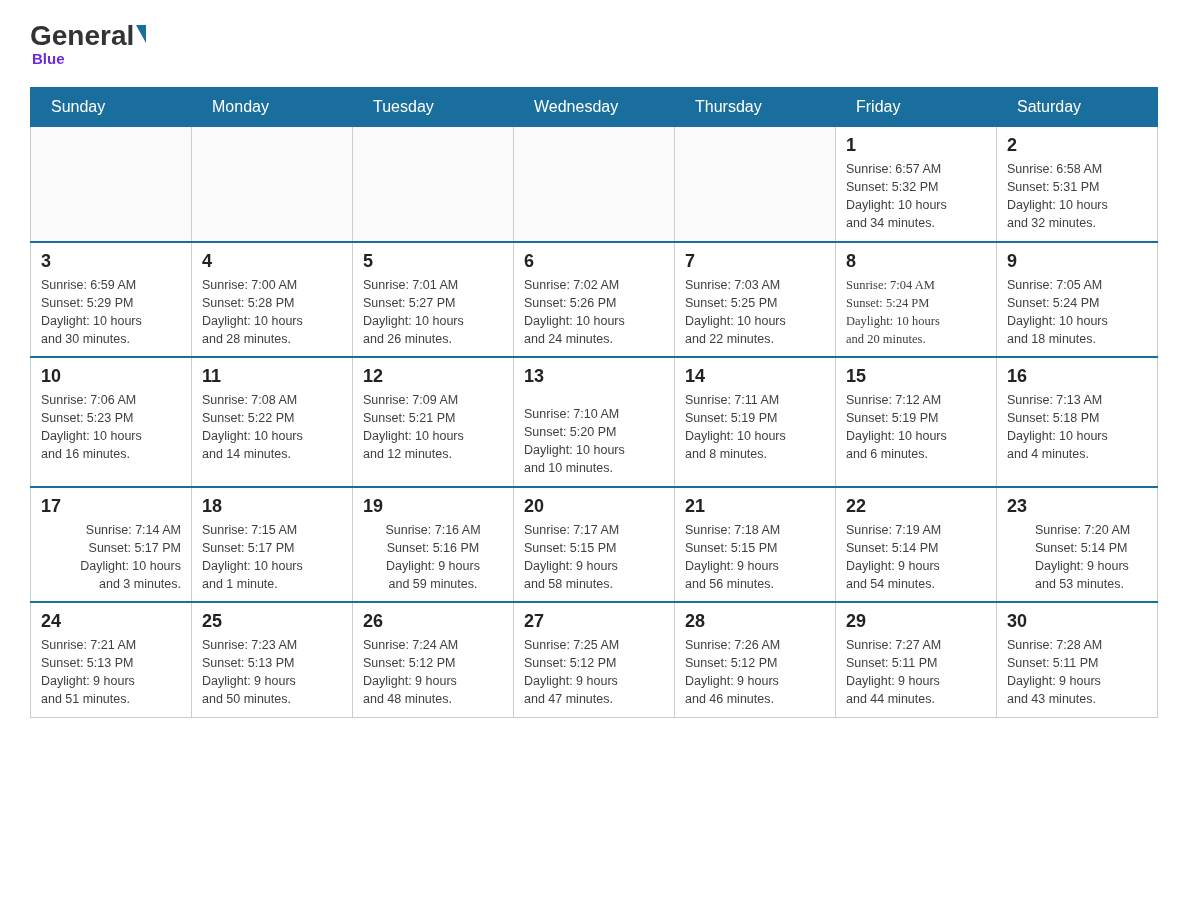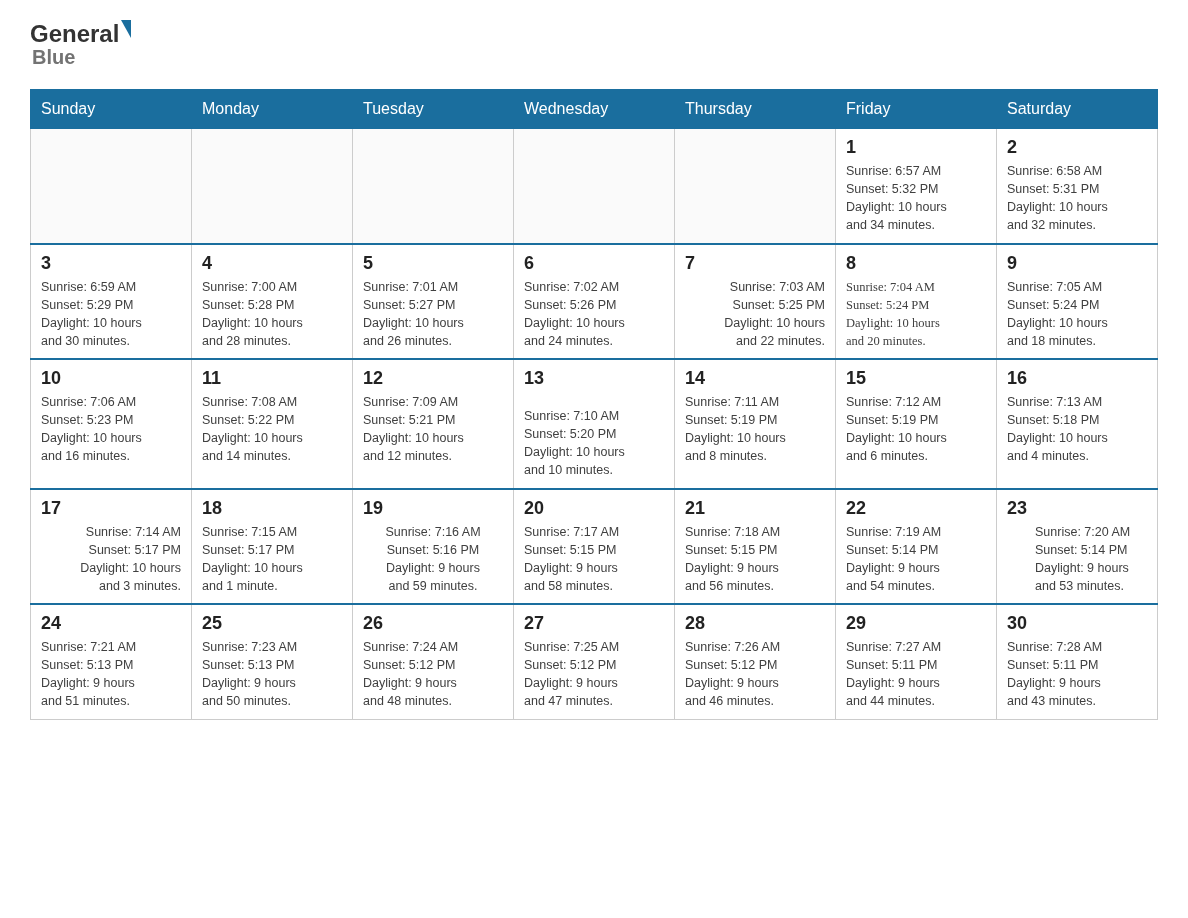--- a/index.html
+++ b/index.html
@@ -15,37 +15,37 @@
       justify-content: space-between;
       align-items: flex-start;
       margin-bottom: 20px;
     }
     .logo {
       display: flex;
       flex-direction: column;
     }
     .logo-text {
       display: flex;
-      align-items: flex-start;
-      font-size: 24px;
+      align-items: center;
+      font-size: 28px;
       font-weight: bold;
       color: #333;
     }
     .logo-general { color: #333; }
     .logo-triangle {
       width: 0;
       height: 0;
       border-left: 10px solid transparent;
       border-top: 18px solid #1a6e9e;
       display: inline-block;
       margin: 0 2px 4px 2px;
     }
     .logo-subtitle {
-      color: #737373;
-      font-size: 20px;
+      color: #6d28d9;
+      font-size: 15px;
       font-weight: bold;
       margin-top: -2px;
       margin-left: 2px;
     }
     .title-area {
       text-align: right;
     }
     .main-title {
       font-size: 52px;
       font-weight: normal;
@@ -58,21 +58,21 @@
     }
     .calendar {
       width: 100%;
       border-collapse: collapse;
     }
     .calendar th {
       background-color: #1a6e9e;
       color: #fff;
       font-size: 16px;
       font-weight: normal;
-      padding: 10px 10px;
+      padding: 10px 20px;
       text-align: left;
       border: 1px solid #1a6e9e;
     }
     .calendar td {
       vertical-align: top;
       padding: 8px 10px;
       border: 1px solid #ccc;
       width: 14.28%;
       min-height: 110px;
       height: 110px;
@@ -173,21 +173,21 @@
         </td>
         <td>
           <span class="day-number">6</span>
           <div class="day-info" style="white-space: pre-line;">Sunrise: 7:02 AM
 Sunset: 5:26 PM
 Daylight: 10 hours
 and 24 minutes.</div>
         </td>
         <td>
           <span class="day-number">7</span>
-          <div class="day-info" style="white-space: pre-line; text-align: right;">Sunrise: 7:03 AM
+          <div class="day-info" style="white-space: pre-line;">Sunrise: 7:03 AM
 Sunset: 5:25 PM
 Daylight: 10 hours
 and 22 minutes.</div>
         </td>
         <td>
           <span class="day-number">8</span>
           <div class="day-info" style="white-space: pre-line; font-family: Liberation Serif, serif;">Sunrise: 7:04 AM
 Sunset: 5:24 PM
 Daylight: 10 hours
 and 20 minutes.</div>

